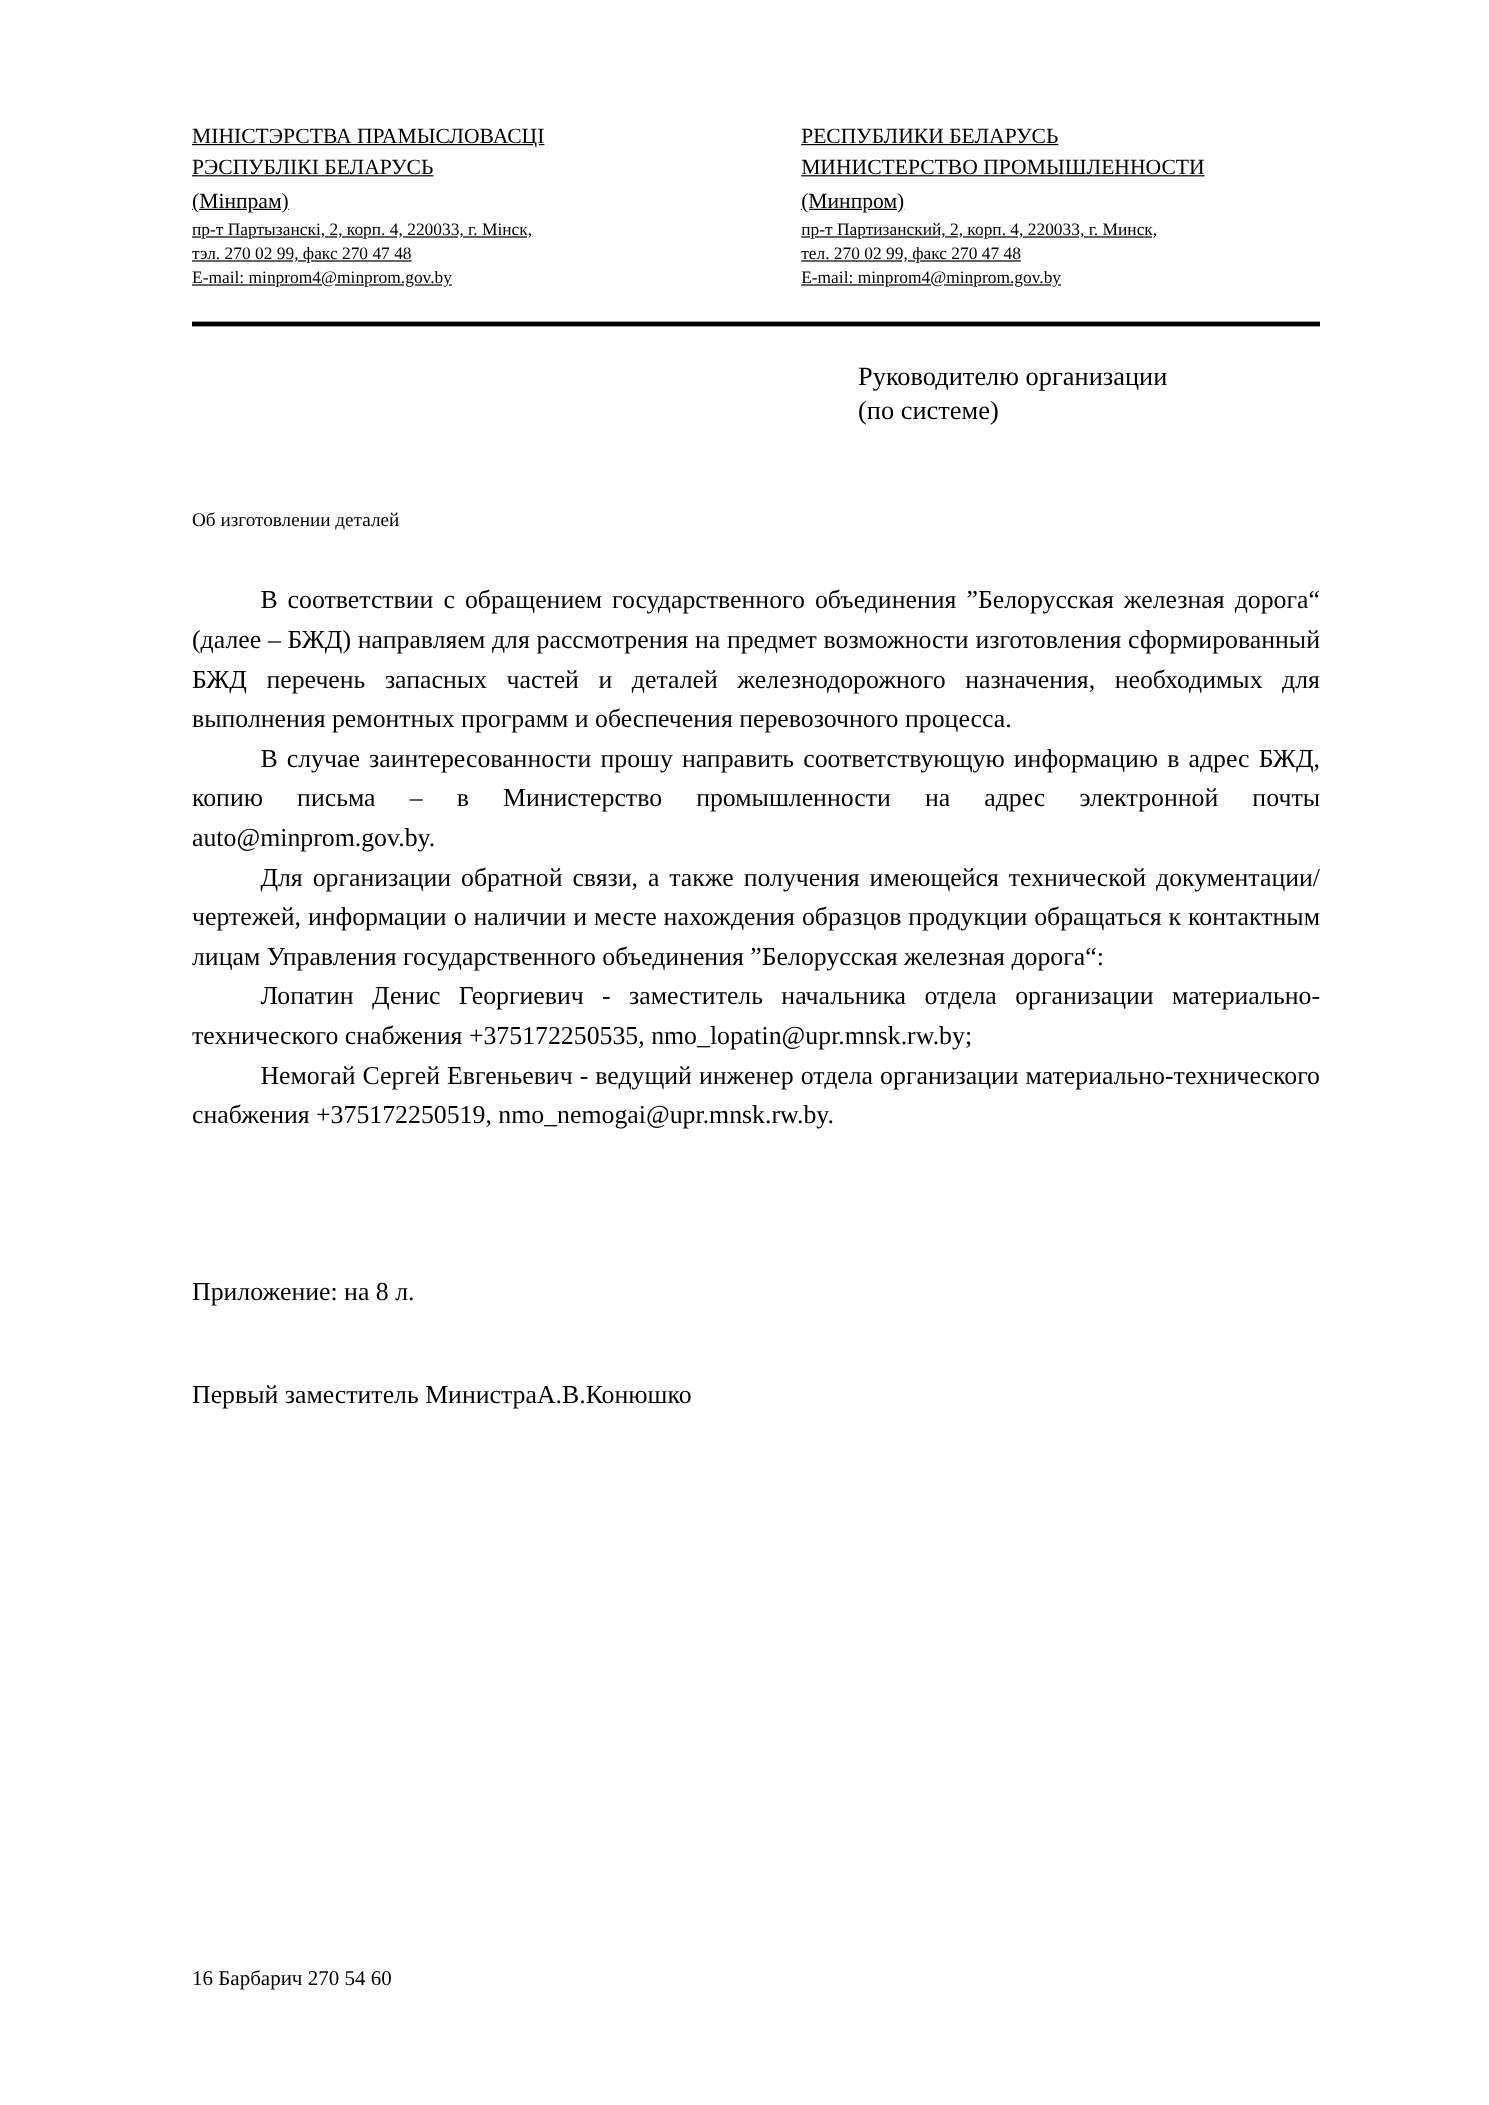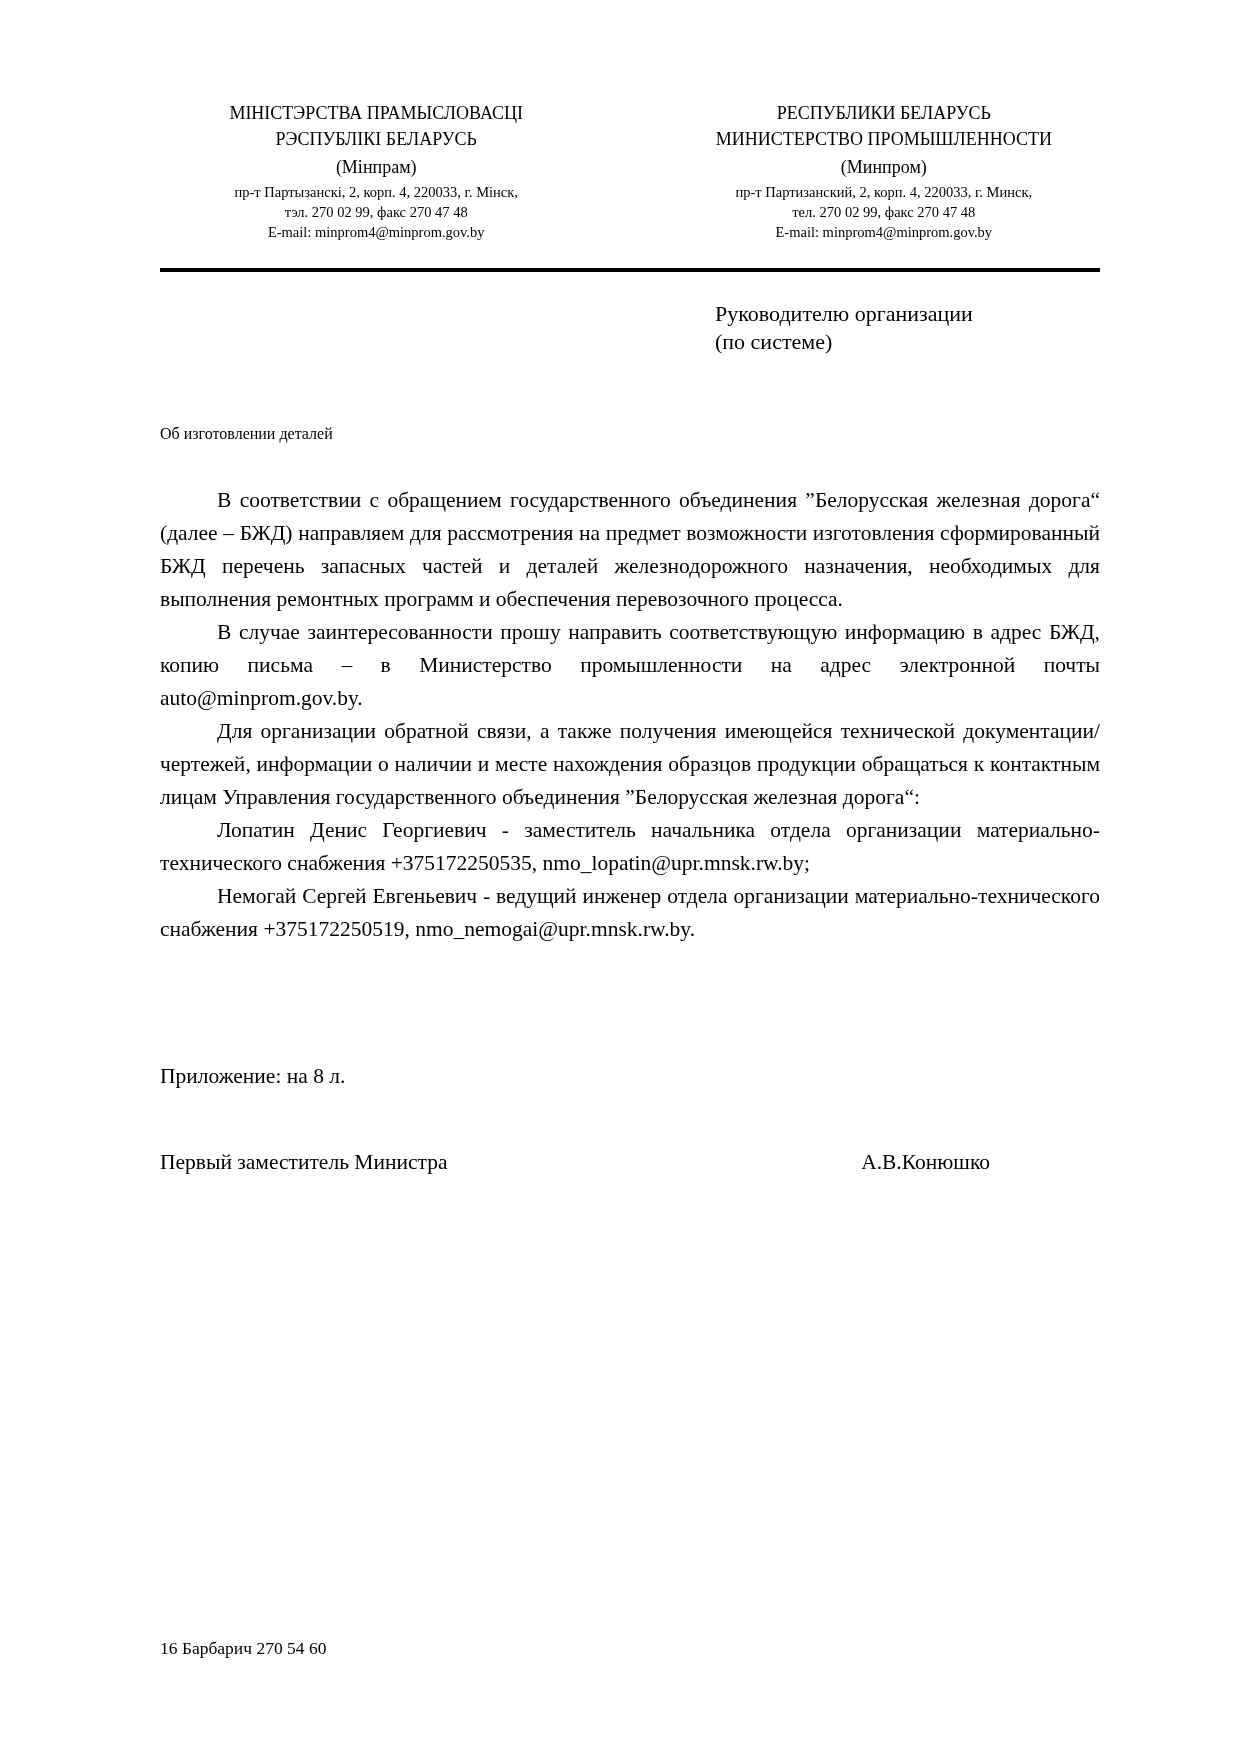--- a/index.html
+++ b/index.html
@@ -15,21 +15,22 @@
     padding: 100px 141px 0 160px;
     overflow: hidden;
   }
   
   .letterhead {
     display: flex;
     justify-content: space-between;
   }
   .lh-col {
     width: 46%;
-    text-align: center;
+    text-align: left;
+    text-decoration: underline;
   }
   .lh-name { font-size: 18px; line-height: 26px; }
   .lh-short { font-size: 18px; line-height: 30px; }
   .lh-addr { font-size: 14.5px; line-height: 20px; }
   
   .divider {
     margin-top: 26px;
     height: 3px;
     border-top: 2px solid #000;
     border-bottom: 2px solid #000;
@@ -61,21 +62,21 @@
   
   .attachment {
     margin-top: 116px;
     font-size: 21.5px;
     line-height: 28px;
   }
   
   .signature-row {
     margin-top: 58px;
     display: flex;
-    justify-content: space-between;
+    justify-content: flex-start;
     font-size: 21.5px;
     line-height: 28px;
   }
   .signature-name { margin-right: 110px; }
   
   .footer {
     position: absolute;
     left: 160px;
     top: 1638px;
     font-size: 17.5px;

